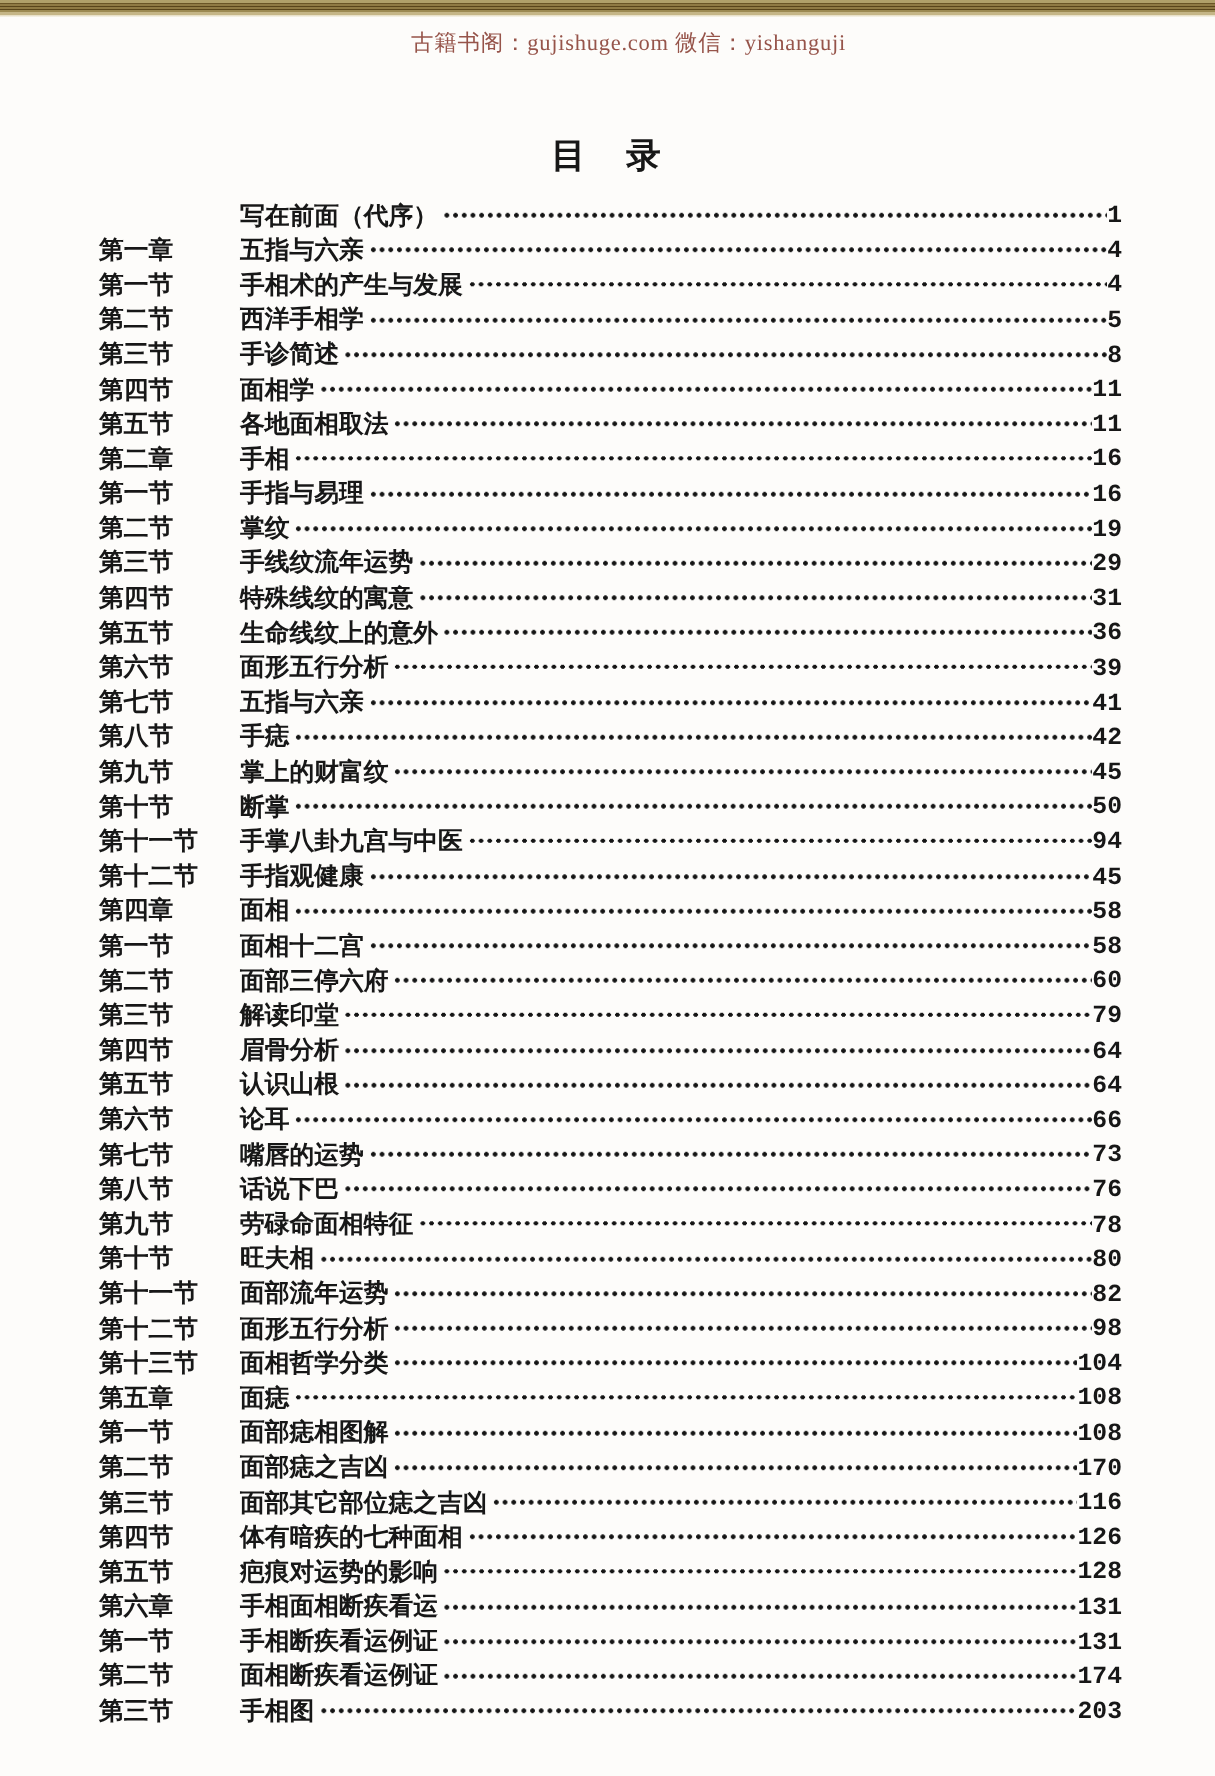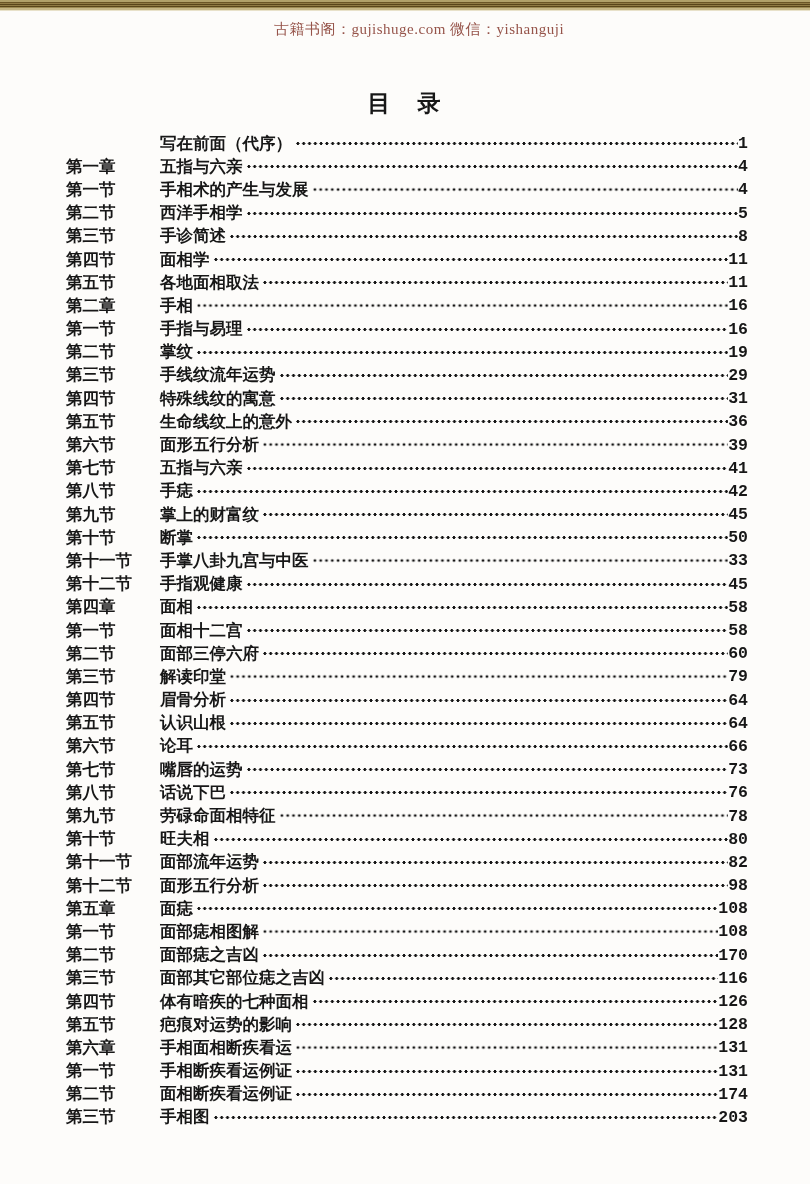--- a/index.html
+++ b/index.html
@@ -212,21 +212,21 @@
     <span class="label">第十节</span>
     <span class="entry-title">断掌</span>
     <span class="leader"></span>
     <span class="page-num">50</span>
   </div>
 
   <div class="toc-row">
     <span class="label">第十一节</span>
     <span class="entry-title">手掌八卦九宫与中医</span>
     <span class="leader"></span>
-    <span class="page-num">33</span>
+    <span class="page-num">94</span>
   </div>
 
   <div class="toc-row">
     <span class="label">第十二节</span>
     <span class="entry-title">手指观健康</span>
     <span class="leader"></span>
     <span class="page-num">45</span>
   </div>
 
   <div class="toc-row">
@@ -313,20 +313,26 @@
     <span class="page-num">82</span>
   </div>
 
   <div class="toc-row">
     <span class="label">第十二节</span>
     <span class="entry-title">面形五行分析</span>
     <span class="leader"></span>
     <span class="page-num">98</span>
   </div>
 
+  <div class="toc-row">
+    <span class="label">第十三节</span>
+    <span class="entry-title">面相哲学分类</span>
+    <span class="leader"></span>
+    <span class="page-num">104</span>
+  </div>
 
   <div class="toc-row">
     <span class="label">第五章</span>
     <span class="entry-title">面痣</span>
     <span class="leader"></span>
     <span class="page-num">108</span>
   </div>
 
   <div class="toc-row">
     <span class="label">第一节</span>

